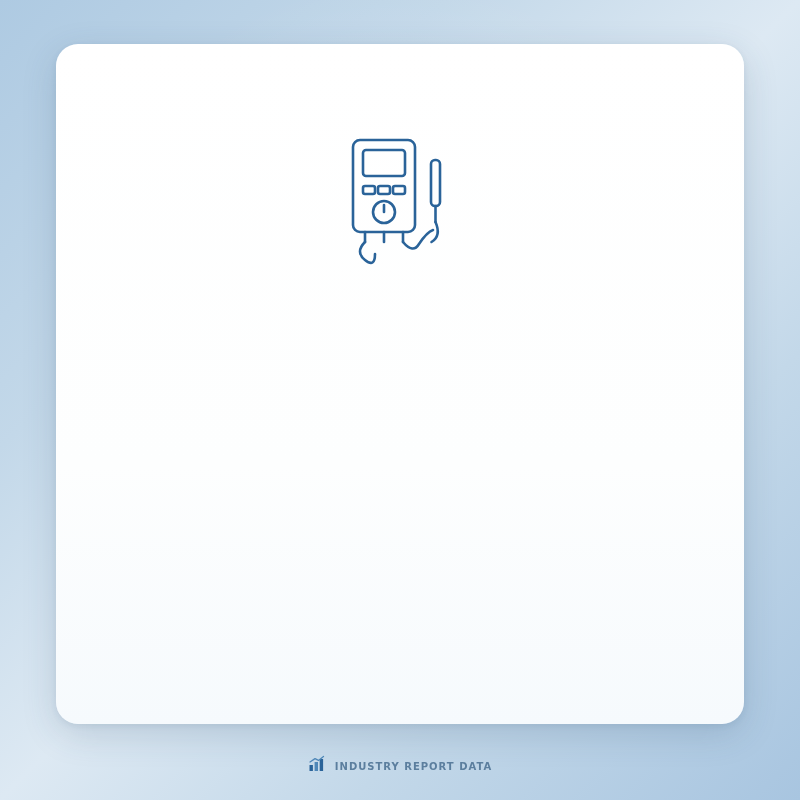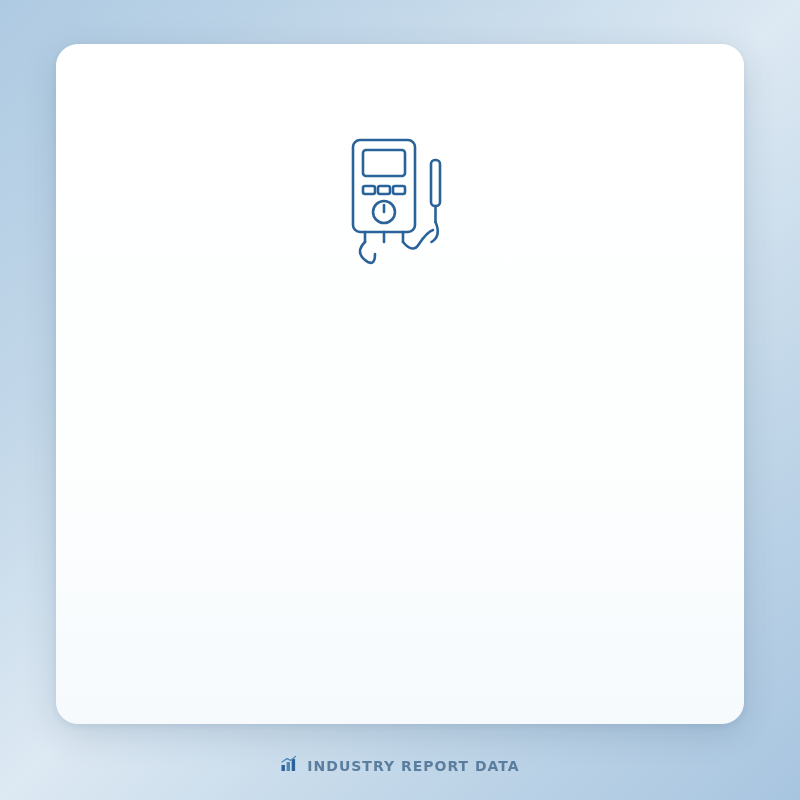--- a/index.html
+++ b/index.html
@@ -196,21 +196,21 @@
     left: 0;
     top: 755px;
     width: 800px;
     display: flex;
     align-items: center;
     justify-content: center;
     gap: 9px;
     z-index: 3;
   }
   .footer-text {
-    font-size: 14px;
+    font-size: 10px;
     font-weight: bold;
     letter-spacing: 1px;
     color: #5b7e9e;
     font-family: "DejaVu Sans", sans-serif;
   }
 </style>
 </head>
 <body>
 
 <div id="root">

